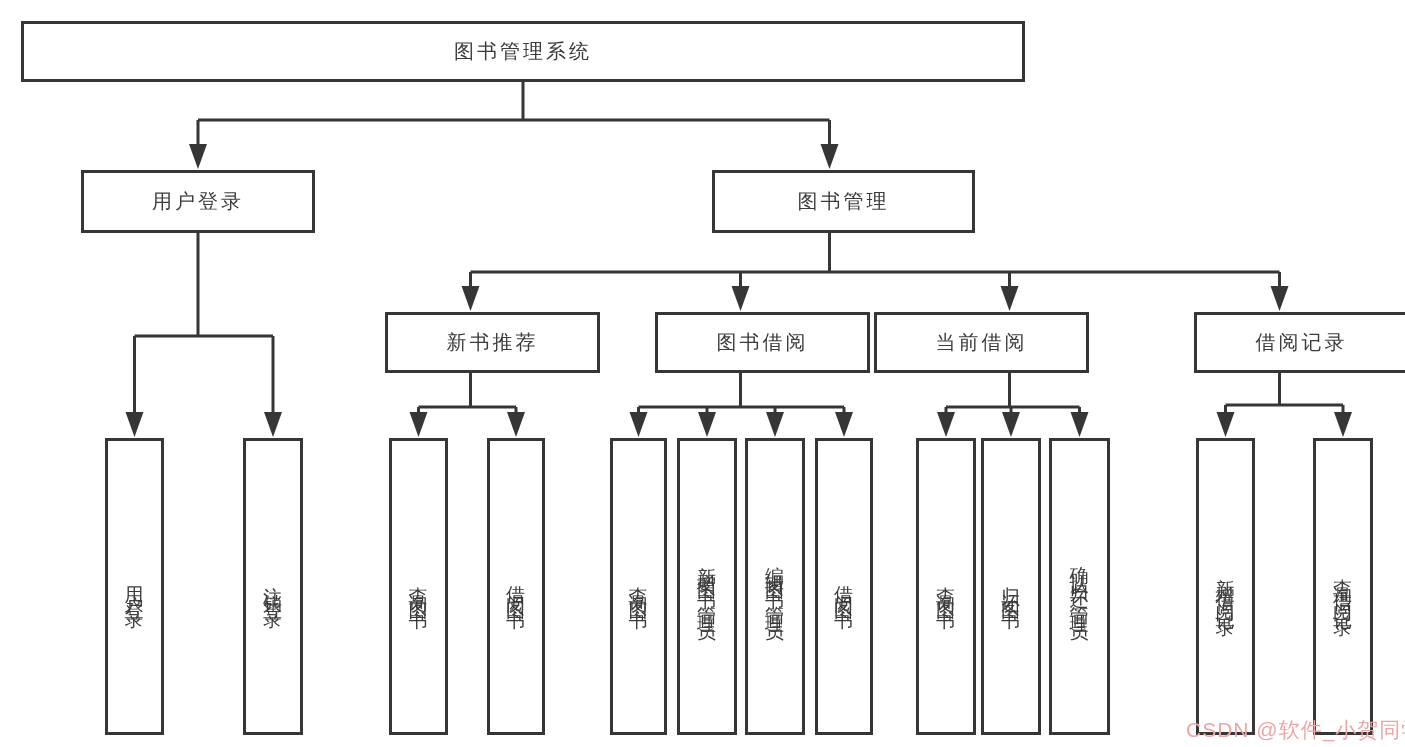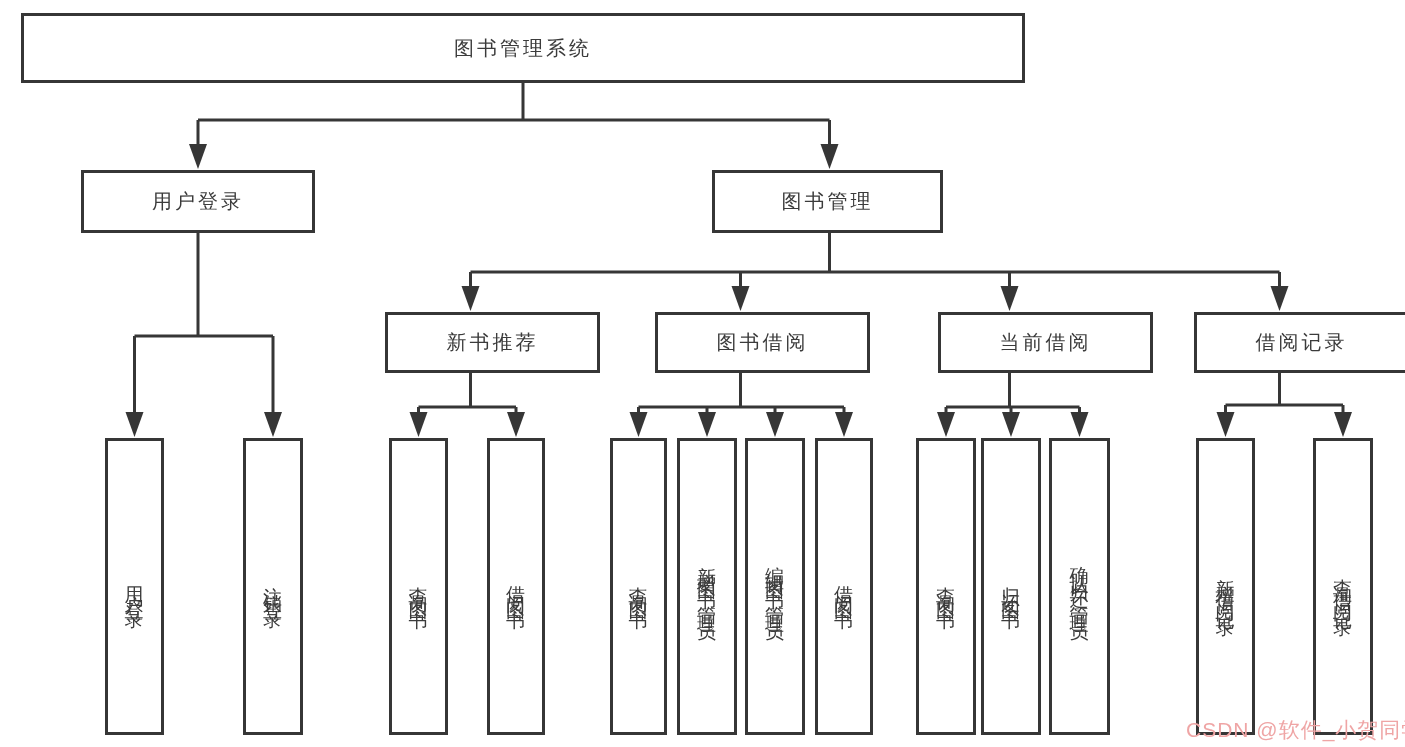--- a/index.html
+++ b/index.html
@@ -14,26 +14,26 @@
     border:3px solid #363636; background:#ffffff;
     display:flex; align-items:center; justify-content:center;
     z-index:1;
   }
   .hlabel { font-size:20px; letter-spacing:3px; white-space:nowrap; }
   .vlabel {
     writing-mode:vertical-rl; text-orientation:mixed;
     font-size:19px; line-height:1; letter-spacing:8px; white-space:nowrap;
   }
   
-  .n-root   { left:21px;  top:13px;  width:1004px; height:70px;justify-content:center; }
+  .n-root   { left:21px;  top:21px;  width:1004px; height:61px;justify-content:center; }
   .n-ulogin { left:81px;  top:170px; width:234px;  height:63px; }
-  .n-bmgmt  { left:712px; top:170px; width:231px;  height:63px; }
+  .n-bmgmt  { left:712px; top:170px; width:263px;  height:63px; }
   .n-l3     { top:312px; height:61px; width:215px;margin-left:22px; }
   .n-nb { left:363px; }  .n-bb { left:633px;justify-content:center; }
-  .n-cb { left:916px; }  .n-br { left:1172px; }
+  .n-cb { left:852px; }  .n-br { left:1172px; }
   .leaf { top:438px; height:297px; }
   .lf-u1 { left:105px;  width:59px; }
   .lf-u2 { left:243px;  width:60px; }
   .lf-n1 { left:389px;  width:59px; }
   .lf-n2 { left:487px;  width:58px; }
   .lf-b1 { left:610px;  width:57px; }
   .lf-b2 { left:677px;  width:60px; }
   .lf-b3 { left:745px;  width:60px; }
   .lf-b4 { left:815px;  width:58px; }
   .lf-c1 { left:916px;  width:60px; }

